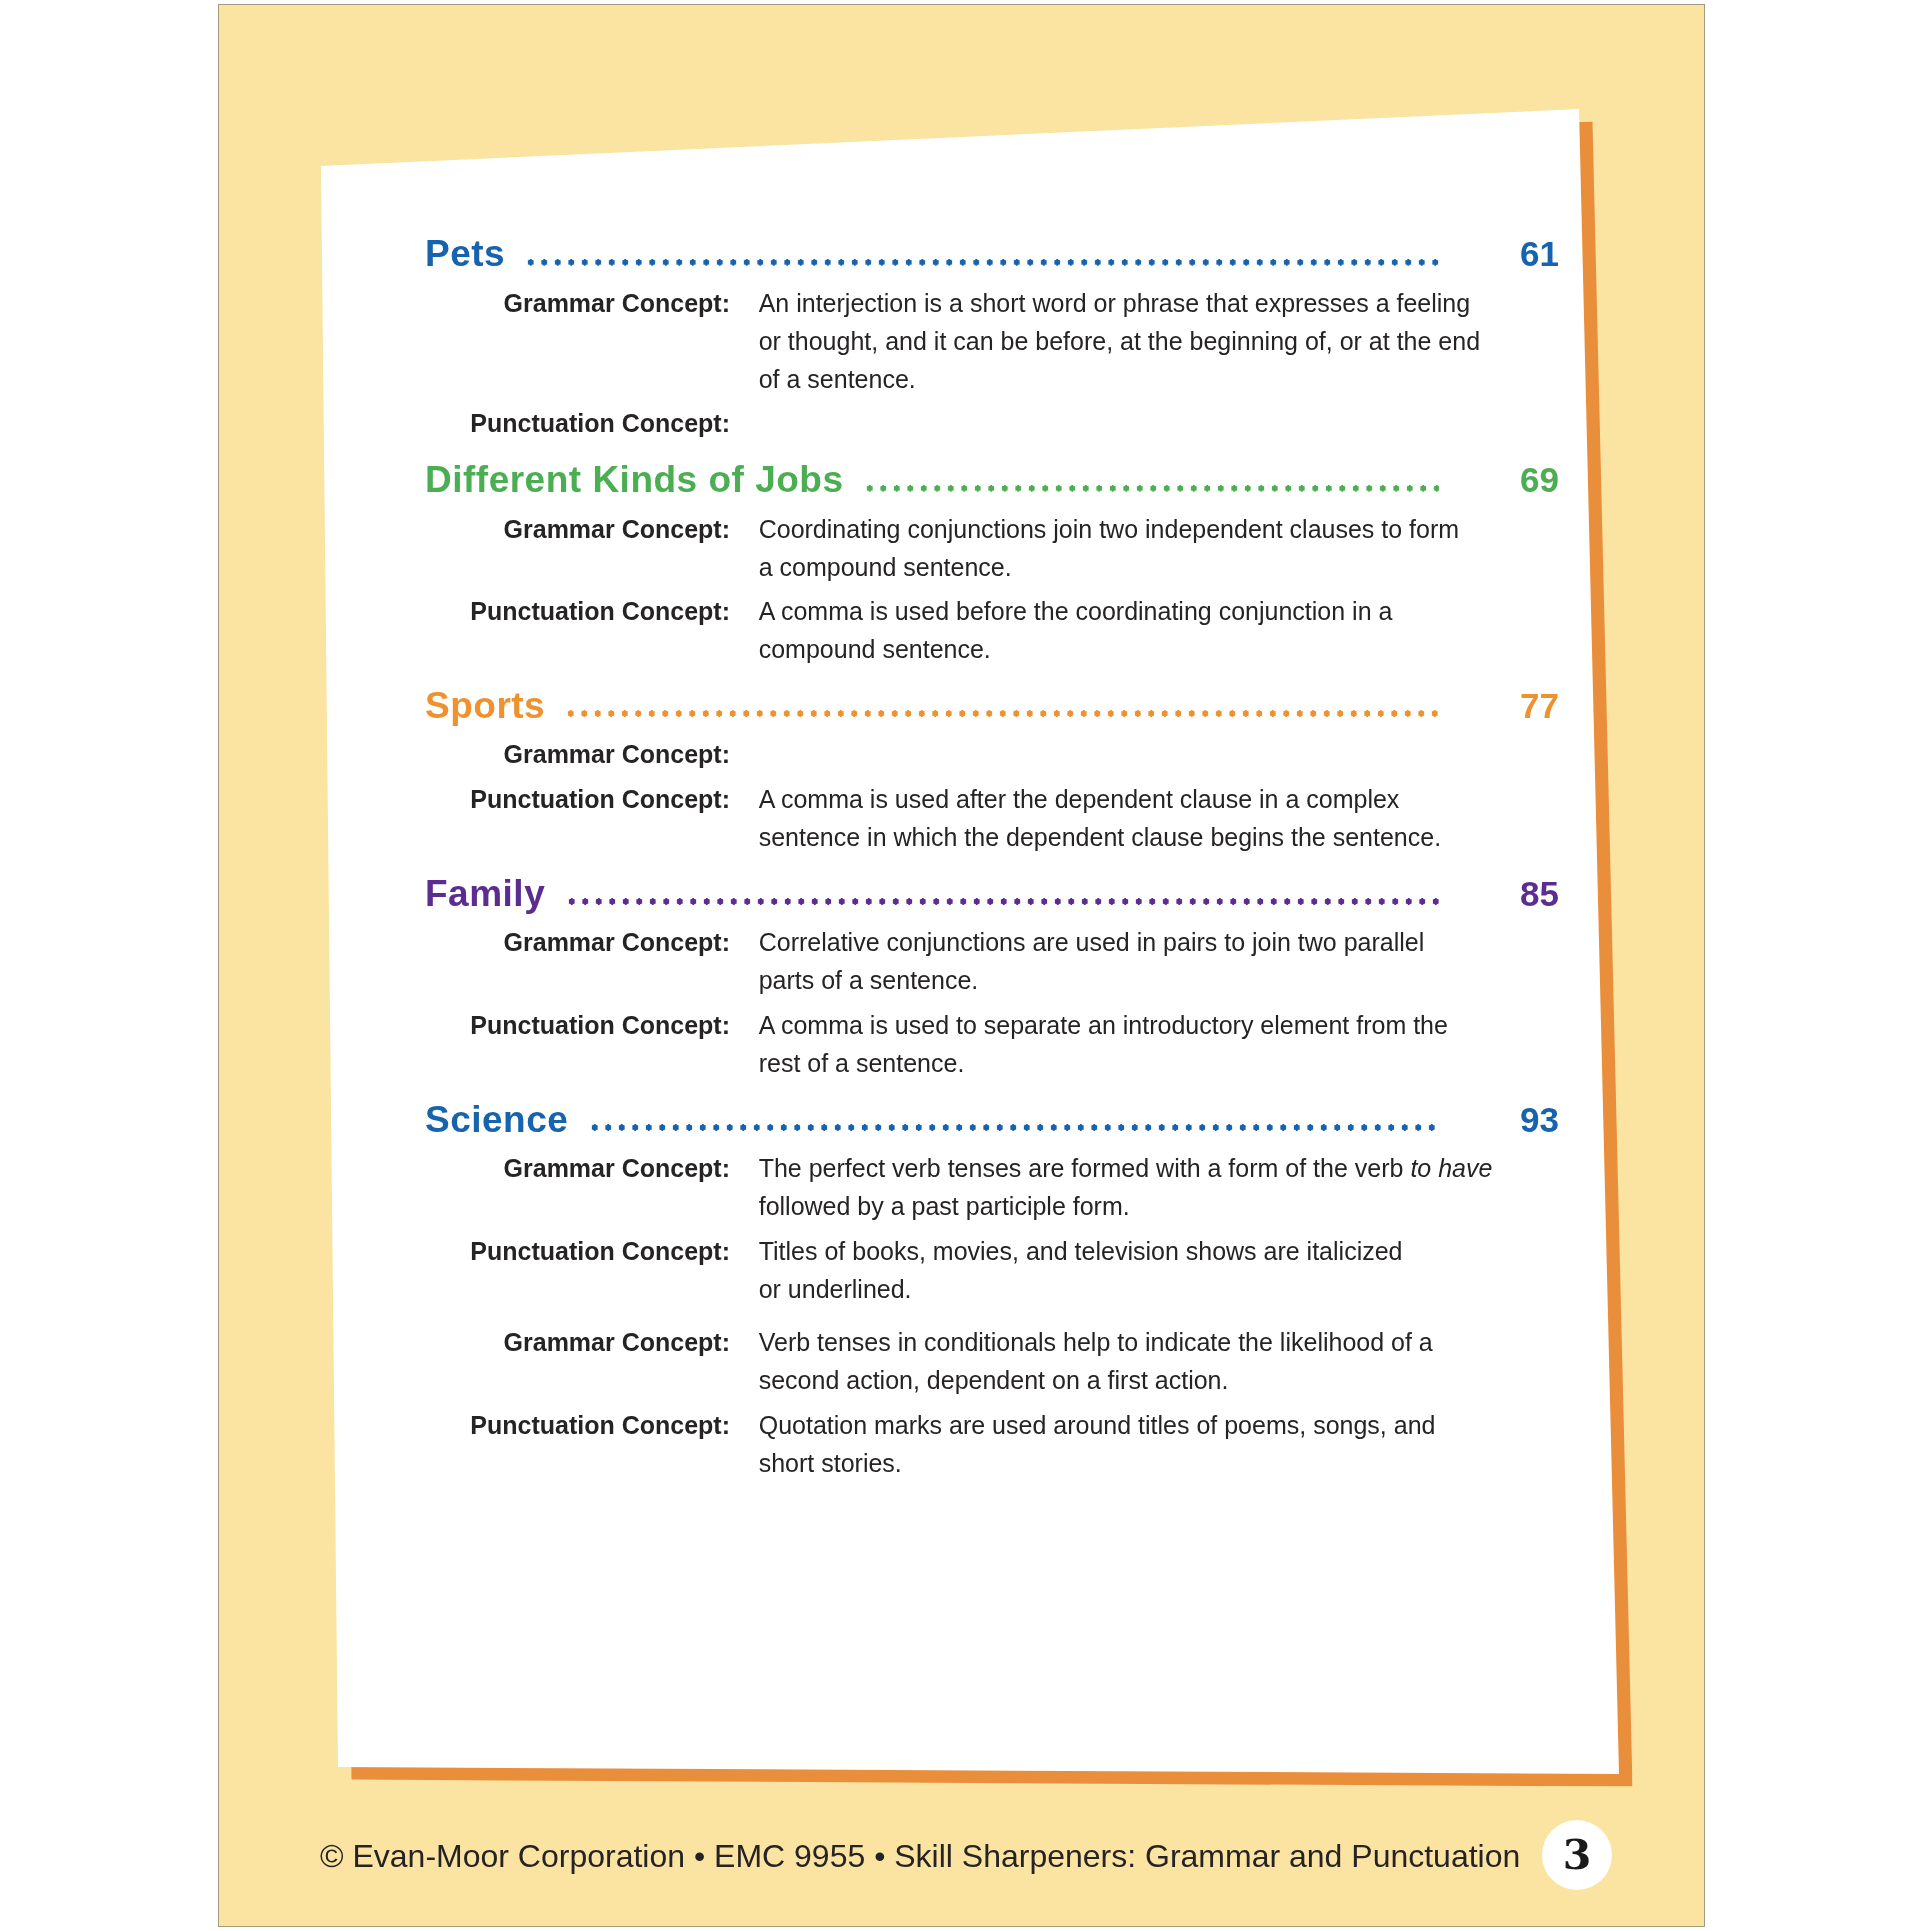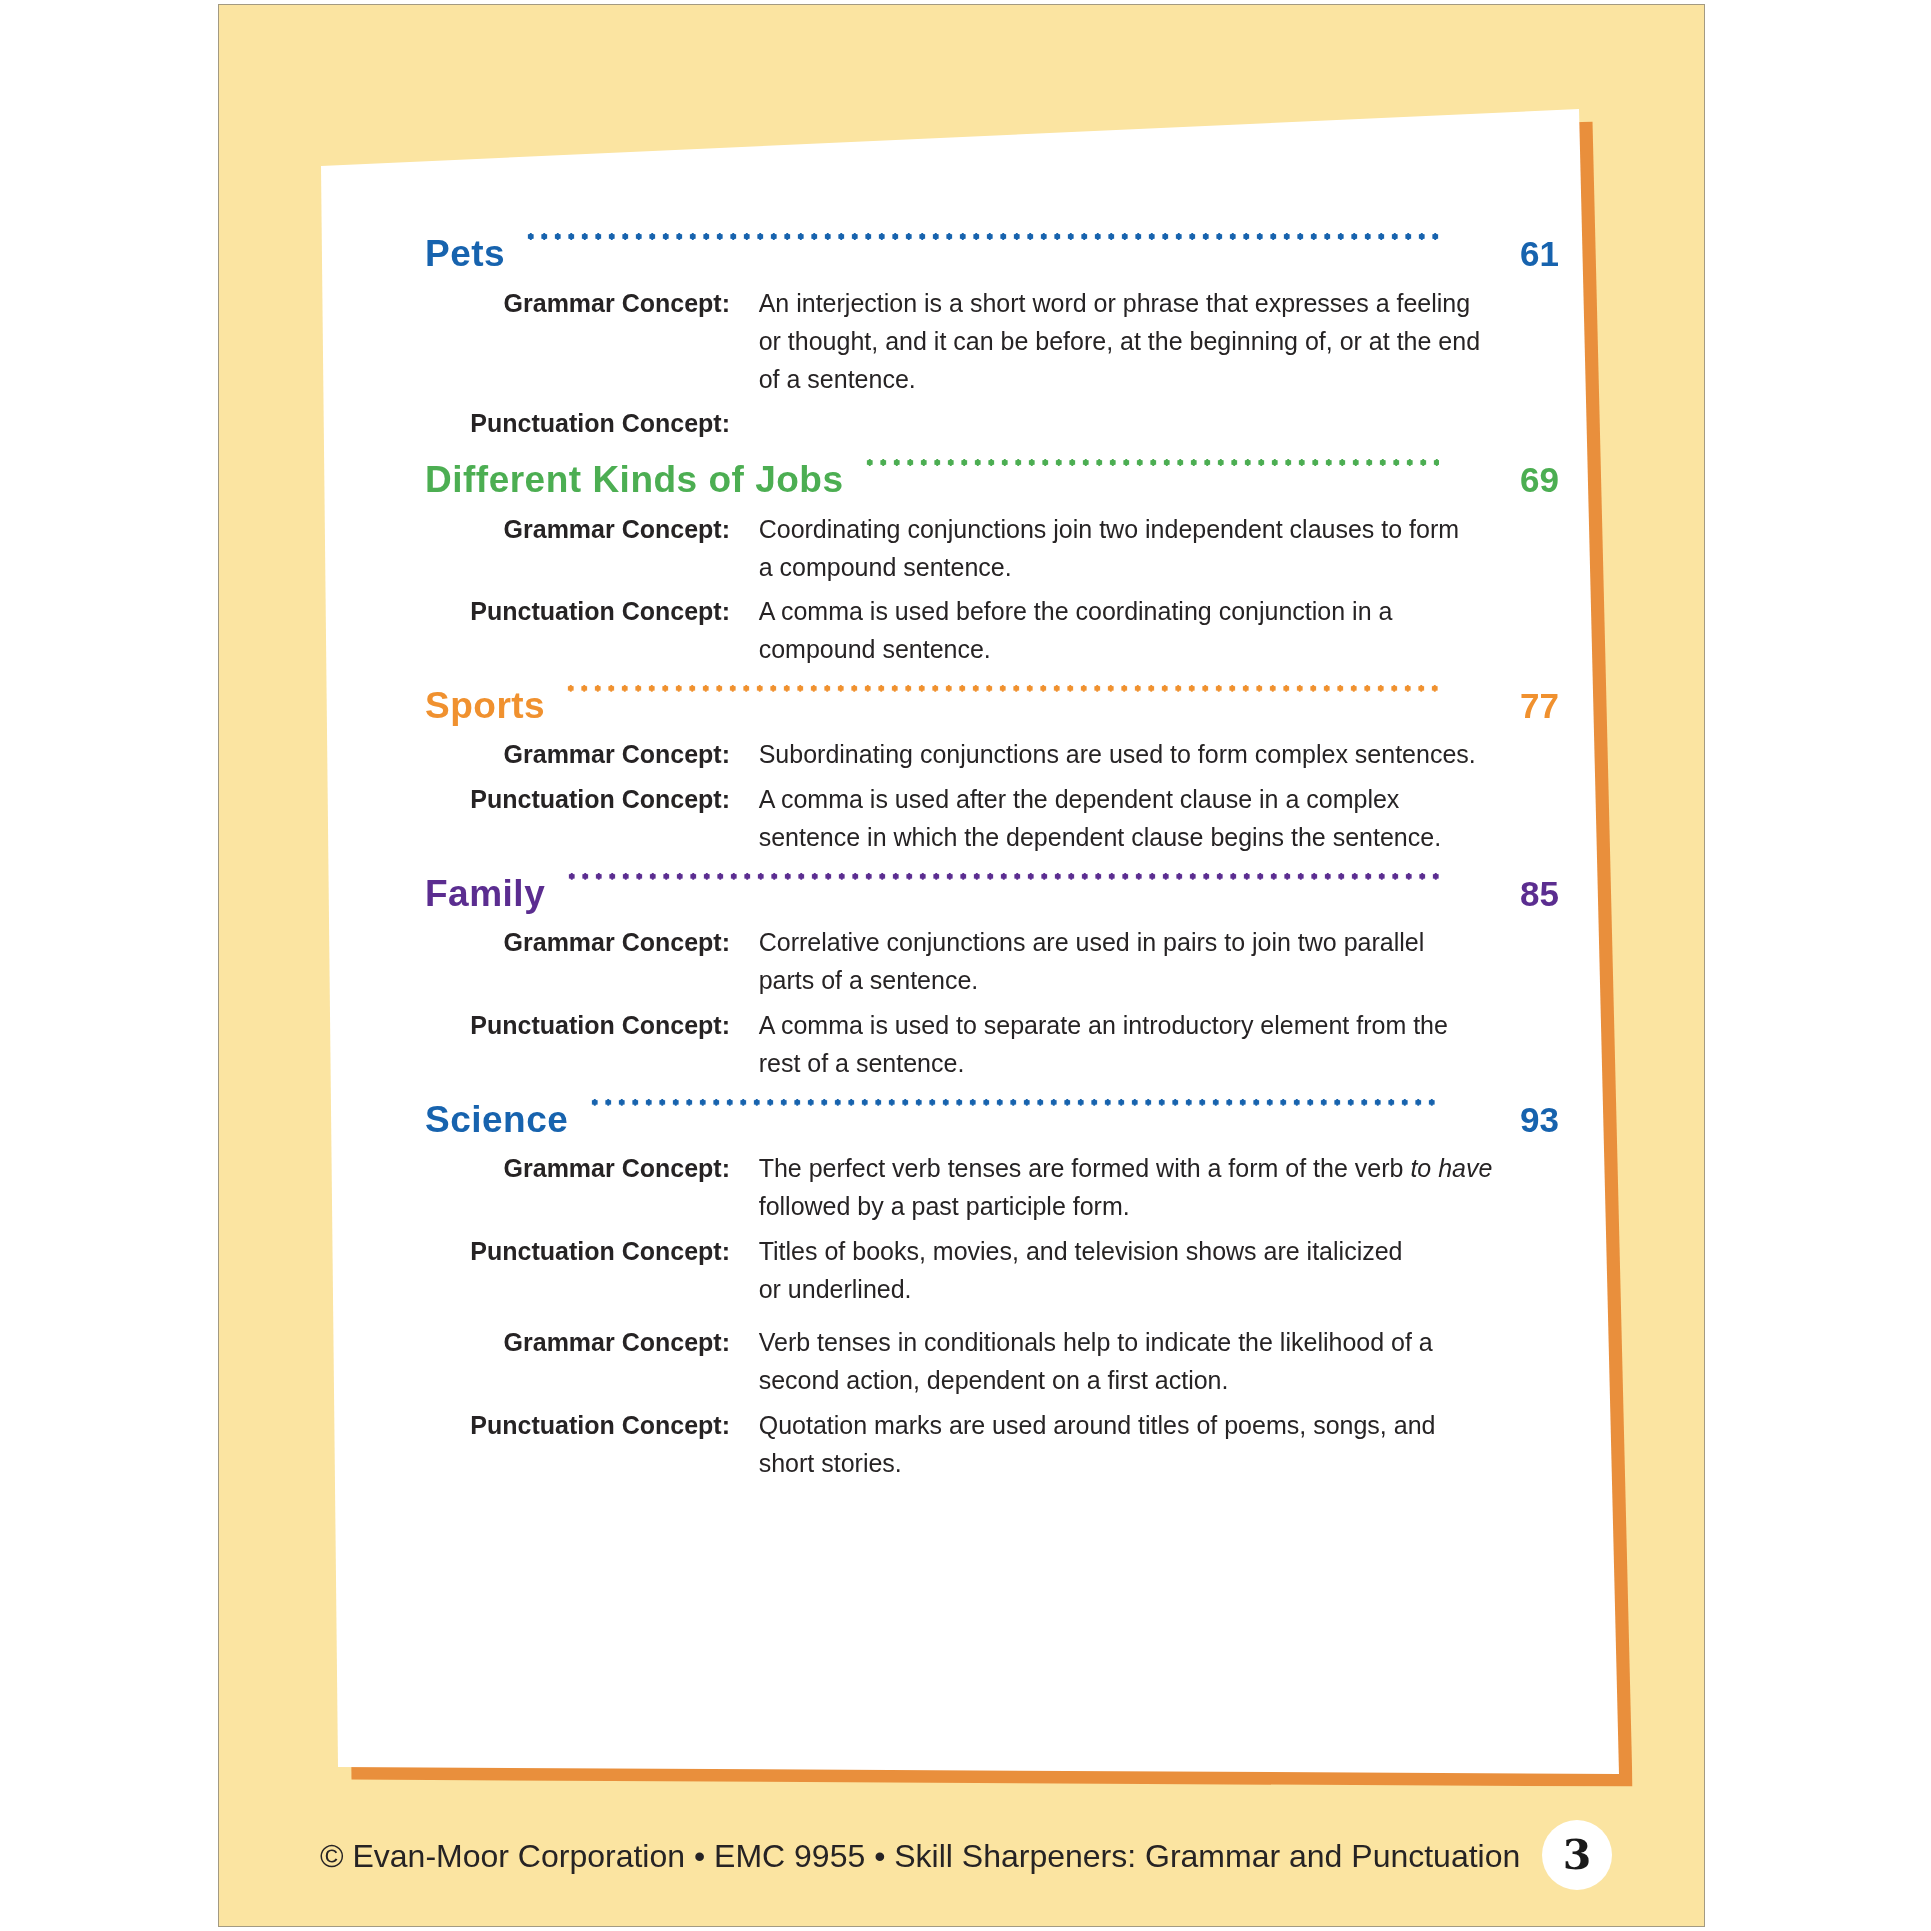--- a/index.html
+++ b/index.html
@@ -36,21 +36,21 @@
     position:absolute;
     left:425px;top:232px;
     width:1134px;
     color:var(--text);
   }
   .toc-section{margin:0 0 15.4px 0;}
   [data-theme="blue"]{--c:var(--blue);}
   [data-theme="green"]{--c:var(--green);}
   [data-theme="orange"]{--c:var(--orange);}
   [data-theme="purple"]{--c:var(--purple);}
-  .toc-heading{display:flex;align-items:flex-start;margin:0 0 7.7px 0;}
+  .toc-heading{display:flex;align-items:flex-end;margin:0 0 7.7px 0;}
   .toc-title{
     font-size:37px;font-weight:bold;line-height:44px;
     color:var(--c);white-space:pre;letter-spacing:0.5px;
   }
   .toc-dots{
     flex:1;height:8.7px;
     margin:0 23px 9.7px 19.3px;
     background-image:radial-gradient(circle closest-side, var(--c) 70%, transparent 74%);
     background-size:13.5px 8.7px;
     background-repeat:repeat-x;
@@ -131,21 +131,20 @@
     </section>
 
     <section class="toc-section" data-theme="orange">
       <div class="toc-heading">
         <span class="toc-title">Sports</span>
         <span class="toc-dots"></span>
         <span class="toc-page">77</span>
       </div>
       <div class="concept">
         <span class="concept-label">Grammar Concept:</span>
-        <span class="concept-desc"><span>Subordinating conjunctions are used to form complex sentences.</span></span>
       </div>
       <div class="concept">
         <span class="concept-label">Punctuation Concept:</span>
         <span class="concept-desc"><span>A comma is used after the dependent clause in a complex
 sentence in which the dependent clause begins the sentence.</span></span>
       </div>
     </section>
 
     <section class="toc-section" data-theme="purple">
       <div class="toc-heading">

